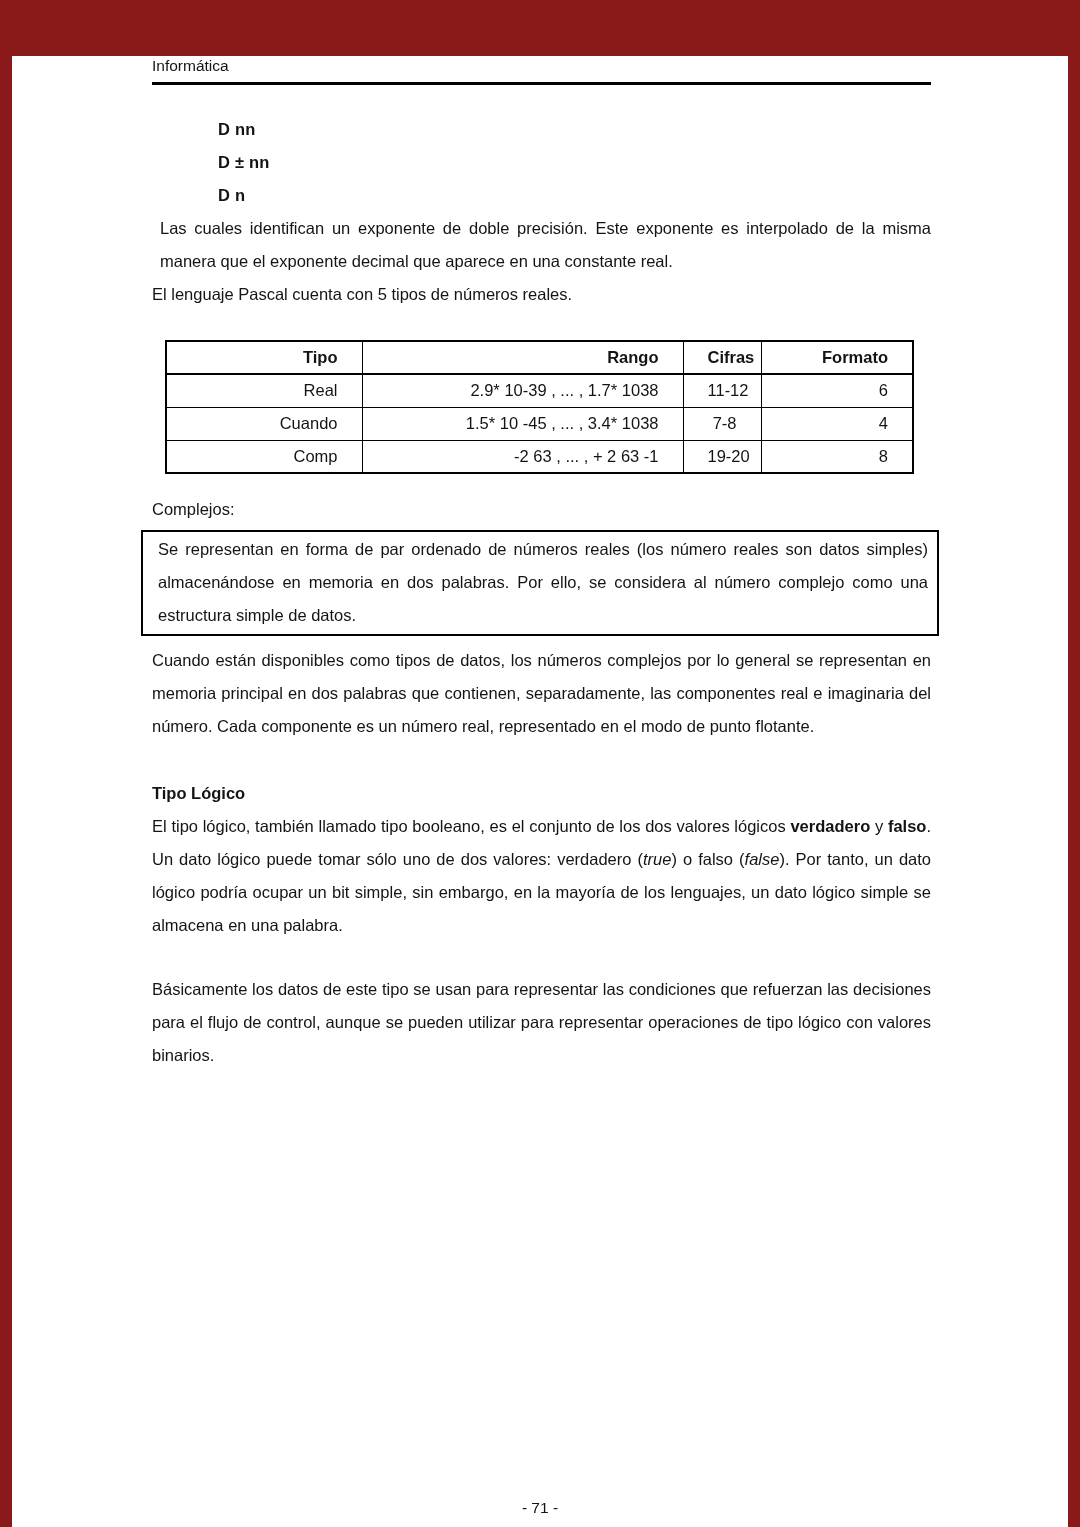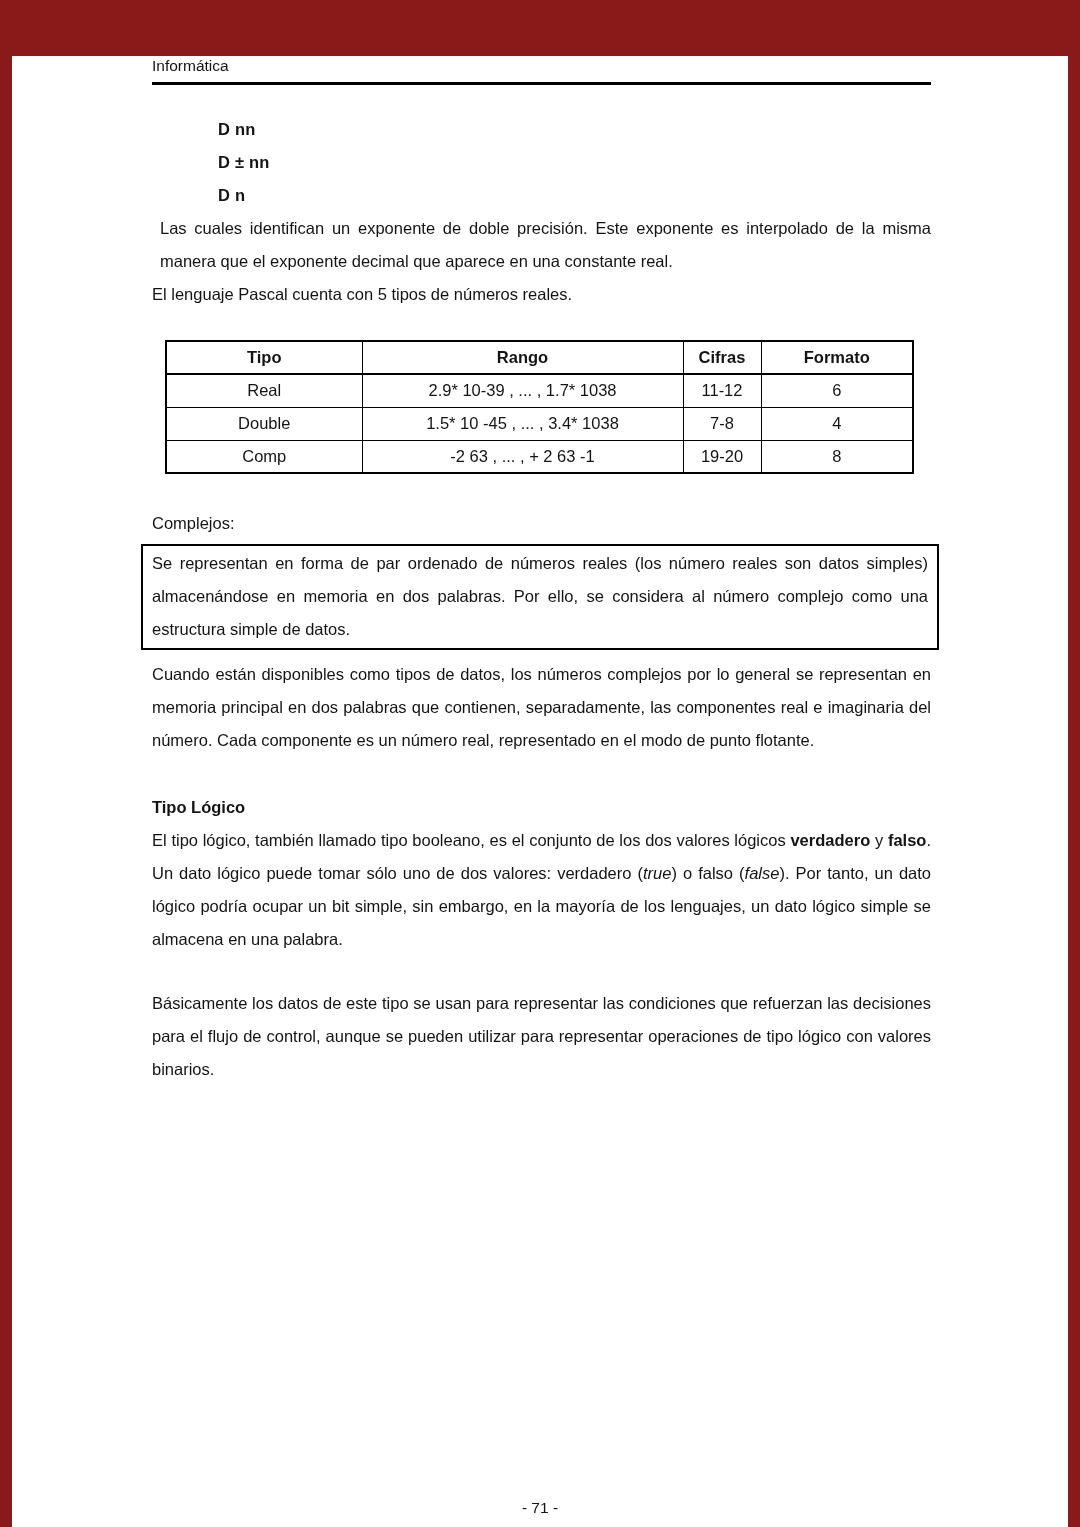--- a/index.html
+++ b/index.html
@@ -45,34 +45,34 @@
   table.types-table {
     border-collapse:collapse;
     border:2px solid #000;
     margin:29px 0 0 13px;
     width:747px;
     table-layout:fixed;
   }
   table.types-table th, table.types-table td {
     border:1px solid #000;
     font-size:16.5px;
-    text-align:center;
+    text-align:right;
     vertical-align:middle;
-    padding:2px 12px;
+    padding:2px 24px;
     height:33px;
     overflow:hidden;
     white-space:nowrap;
   }
   table.types-table th { font-weight:bold; border-bottom:2px solid #000; }
-  .complejos-label { margin-top:33px; }
+  .complejos-label { margin-top:19px; }
   .boxed-par {
     border:2px solid #000;
     margin:4px 0 0 -11px;
     width:calc(100% + 19px);
-    padding:1px 9px 2px 9px;
+    padding:1px 9px 2px 15px;
   }
   .after-box { margin-top:8px; }
   .section-heading {
     margin-top:34px;
     font-weight:bold;
     font-size:16.5px;
     line-height:33px;
   }
   .spaced { margin-top:31px; }
   .page-footer {
@@ -117,21 +117,21 @@
         </tr>
       </thead>
       <tbody>
         <tr>
           <td>Real</td>
           <td>2.9* 10-39 , ... , 1.7* 1038</td>
           <td>11-12</td>
           <td>6</td>
         </tr>
         <tr>
-          <td>Double</td>
+          <td>Cuando</td>
           <td>1.5* 10 -45 , ... , 3.4* 1038</td>
           <td>7-8</td>
           <td>4</td>
         </tr>
         <tr>
           <td>Comp</td>
           <td>-2 63 , ... ,  + 2 63 -1</td>
           <td>19-20</td>
           <td>8</td>
         </tr>

